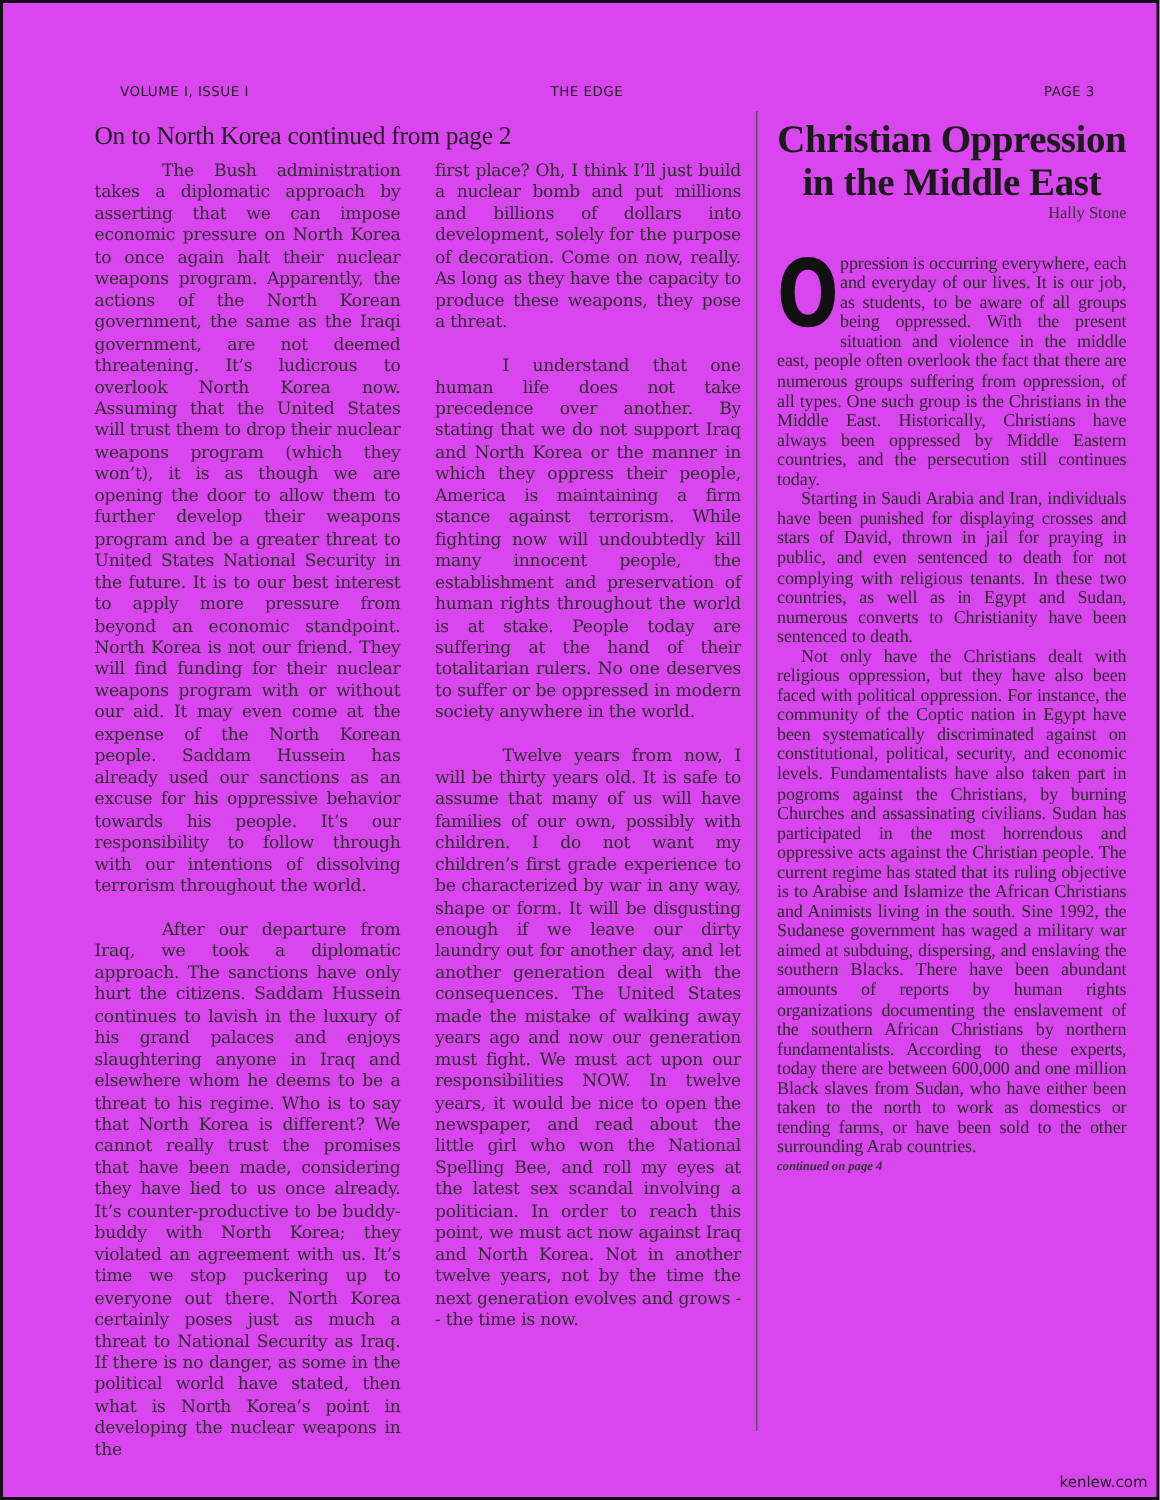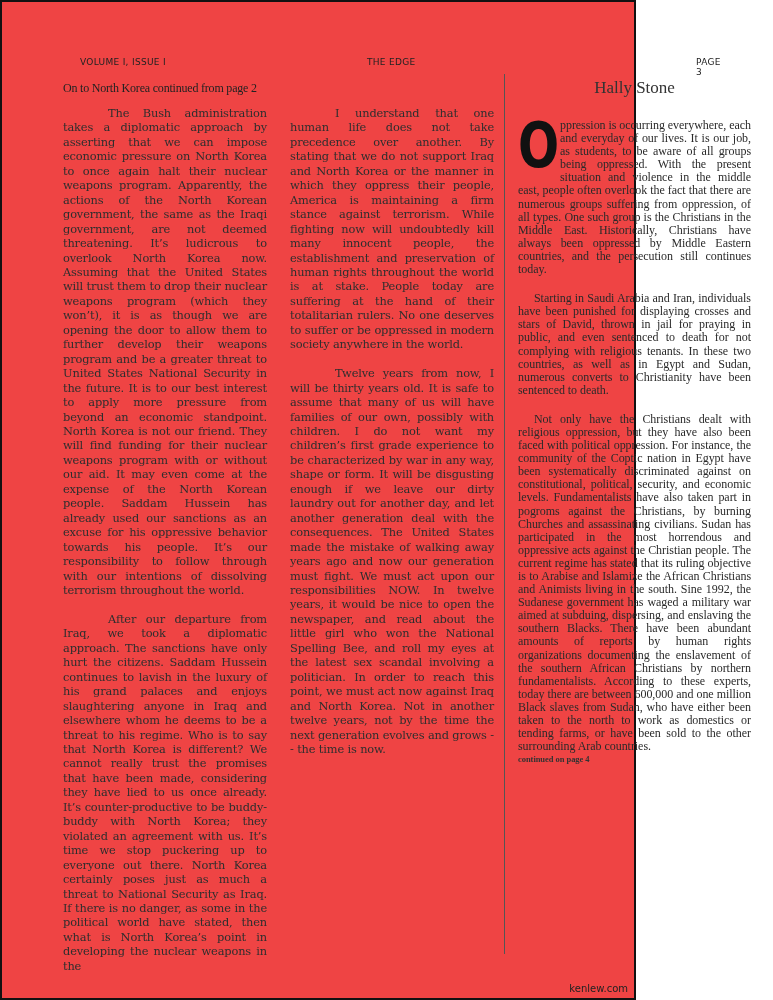--- a/index.html
+++ b/index.html
@@ -2,24 +2,24 @@
 <html><head>
 <meta charset="utf-8">
 <style>
   html, body { margin: 0; padding: 0; }
   body {
     width: 773px; height: 1000px; overflow: hidden;
     background: #ffffff;
   }
   .page {
     position: relative;
-    width: 636px; height: 1000px;
+    width: 773px; height: 1000px;
     box-sizing: border-box;
     border: 2px solid #111;
-    background: #ef4444;
+    background: #d946ef;
     color: #2a2a2a;
   }
   .running-header {
     position: absolute; top: 55px; left: 0; right: 0; height: 14px;
     font-family: "DejaVu Sans", sans-serif;
     font-size: 9px; letter-spacing: 0.3px; color: #222;
   }
   .running-header span { position: absolute; top: 0; }
   .hdr-left { left: 78px; }
   .hdr-center { left: 365px; text-align: right; }
@@ -38,65 +38,66 @@
     color: #2e2e2e;
     letter-spacing: -0.15px;
   }
   .serif-col p { margin: 0 0 14.5px 0; text-indent: 45px; }
   .col1 { left: 61px; top: 104px; width: 204px; }
   .col2 { left: 288px; top: 104px; width: 204px; }
 
   .continued-from {
     position: absolute; left: 61px; top: 79px;
     font-family: "Liberation Serif", serif;
-    font-size: 12px; color: #222;
+    font-size: 17px; color: #222;
     letter-spacing: -0.2px;
   }
 
   .article {
     position: absolute; left: 516px; top: 76px; width: 233px;
   }
   .article-title {
     font-family: "Liberation Serif", serif;
     font-weight: bold;
     font-size: 26px; line-height: 29px;
     text-align: center; color: #1a1a1a;
     margin: 0;
     letter-spacing: -0.3px;
   }
   .byline {
     font-family: "Liberation Serif", serif;
-    font-size: 17px; text-align: center; color: #333;
+    font-size: 11px; text-align: right; color: #333;
     margin-top: 0px;
   }
   .article-body {
     margin-top: 21px;
     font-family: "Liberation Serif", serif;
     font-size: 12px; line-height: 13.1px;
     text-align: justify; color: #2a2a2a;
     letter-spacing: -0.05px;
   }
   .article-body p { margin: 0; }
-  .article-body p.indent { text-indent: 16px; margin-top: 16px; }
+  .article-body p.indent { text-indent: 16px; }
   .article-body p.indent-big { text-indent: 56px; margin-top: 13px; }
   .dropcap {
     float: left;
     font-family: "DejaVu Sans", sans-serif;
     font-weight: bold;
     font-size: 62px; line-height: 50px;
     width: 38px; height: 52px;
     margin: 2px 4px 0 0;
     color: #111;
     transform: scaleX(0.78);
     transform-origin: left top;
   }
   .continued-on {
     font-family: "Liberation Serif", serif;
     font-size: 8.5px; font-weight: bold; color: #333;
     margin-top: 0;
+    font-style: italic;
   }
 
   .watermark {
     position: absolute; right: 6px; bottom: 4px;
     font-family: "DejaVu Sans", sans-serif;
     font-size: 10px; color: #222; text-align: right;
   }
 </style>
 </head>
 <body>
@@ -110,27 +111,29 @@
   </div>
 
   <div class="continued-from">On to North Korea continued from page 2</div>
 
   <div class="serif-col col1">
     <p>The Bush administration takes a diplomatic approach by asserting that we can impose economic pressure on North Korea to once again halt their nuclear weapons program.  Apparently, the actions of the North Korean government, the same as the Iraqi government, are not deemed threatening. It’s ludicrous to overlook North Korea now.  Assuming that the United States will trust them to drop their nuclear weapons program (which they won’t), it is as though we are opening the door to allow them to further develop their weapons program and be a greater threat to United States National Security in the future.  It is to our best interest to apply more pressure from beyond an economic standpoint.  North Korea is not our friend.  They will find funding for their nuclear weapons program with or without our aid.  It may even come at the expense of the North Korean people.  Saddam Hussein has already used our sanctions as an excuse for his oppressive behavior towards his people.  It’s our responsibility to follow through with our intentions of dissolving terrorism throughout the world.</p>
     <p>After our departure from Iraq, we took a diplomatic approach.  The sanctions have only hurt the citizens.  Saddam Hussein continues to lavish in the luxury of his grand palaces and enjoys slaughtering anyone in Iraq and elsewhere whom he deems to be a threat to his regime.  Who is to say that North Korea is different?  We cannot really trust the promises that have been made, considering they have lied to us once already. It’s counter-productive to be buddy-buddy with North Korea; they violated an agreement with us.  It’s time we stop puckering up to everyone out there.  North Korea certainly poses just as much a threat to National Security as Iraq.  If there is no danger, as some in the political world have stated, then what is North Korea’s point in developing the nuclear weapons in the</p>
   </div>
 
   <div class="serif-col col2">
+    <p style="text-indent:0">first place?  Oh, I think I’ll just build a nuclear bomb and put millions and billions of dollars into development, solely for the purpose of decoration.  Come on now, really. As long as they have the capacity to produce these weapons, they pose a threat.</p>
     <p>I understand that one human life does not take precedence over another.  By stating that we do not support Iraq and North Korea or the manner in which they oppress their people, America is maintaining a firm stance against terrorism.  While fighting now will undoubtedly kill many innocent people, the establishment and preservation of human rights throughout the world is at stake.  People today are suffering at the hand of their totalitarian rulers.  No one deserves to suffer or be oppressed in modern society anywhere in the world.</p>
     <p>Twelve years from now, I will be thirty years old.  It is safe to assume that many of us will have families of our own, possibly with children.  I do not want my children’s first grade experience to be characterized by war in any way, shape or form.  It will be disgusting enough if we leave our dirty laundry out for another day, and let another generation deal with the consequences.  The United States made the mistake of walking away years ago and now our generation must fight.  We must act upon our responsibilities NOW.   In twelve years, it would be nice to open the newspaper, and read about the little girl who won the National Spelling Bee, and roll my eyes at the latest sex scandal involving a politician. In order to reach this point, we must act now against Iraq and North Korea.  Not in another twelve years, not by the time the next generation evolves and grows -- the time is now.</p>
   </div>
 
   <div class="divider"></div>
 
   <div class="article">
+    <h1 class="article-title">Christian Oppression in the Middle East</h1>
     <div class="byline">Hally Stone</div>
     <div class="article-body">
       <p><span class="dropcap">O</span><span>ppression is occurring everywhere, each and everyday of our lives. It is our job, as students, to be aware of all groups being oppressed. With the present situation and violence in the middle east, people often overlook the fact that there are numerous groups suffering from oppression, of all types. One such group is the Christians in the Middle East. Historically, Christians have always been oppressed by Middle Eastern countries, and the persecution still continues today.</span></p>
       <p class="indent">Starting in Saudi Arabia and Iran, individuals have been punished for displaying crosses and stars of David, thrown in jail for praying in public, and even sentenced to death for not complying with religious tenants. In these two countries, as well as in Egypt and Sudan, numerous converts to Christianity have been sentenced to death.</p>
       <p class="indent">Not only have the Christians dealt with religious oppression, but they have also been faced with political oppression. For instance, the community of the Coptic nation in Egypt have been systematically discriminated against on constitutional, political, security, and economic levels. Fundamentalists have also taken part in pogroms against the Christians, by burning Churches and assassinating civilians. Sudan has participated in the most horrendous and oppressive acts against the Christian people. The current regime has stated that its ruling objective is to Arabise and Islamize the African Christians and Animists living in the south. Sine 1992, the Sudanese government has waged a military war aimed at subduing, dispersing, and enslaving the southern Blacks. There have been abundant amounts of reports by human rights organizations documenting the enslavement of the southern African Christians by northern fundamentalists. According to these experts, today there are between 600,000 and one million Black slaves from Sudan, who have either been taken to the north to work as domestics or tending farms, or have been sold to the other surrounding Arab countries.</p>
       <div class="continued-on">continued on page 4</div>
     </div>
   </div>
 
   <div class="watermark">kenlew.com</div>

